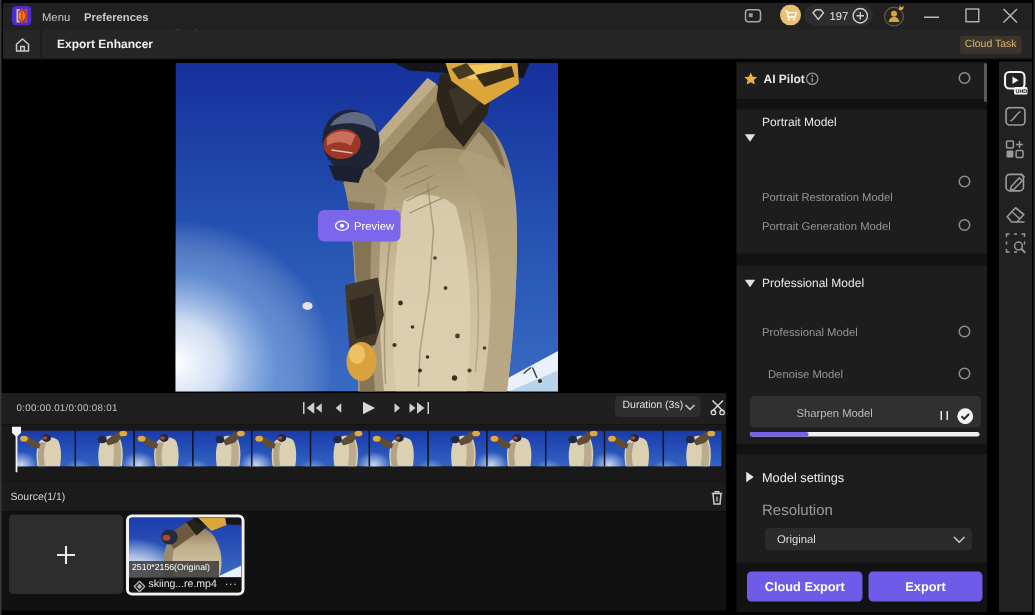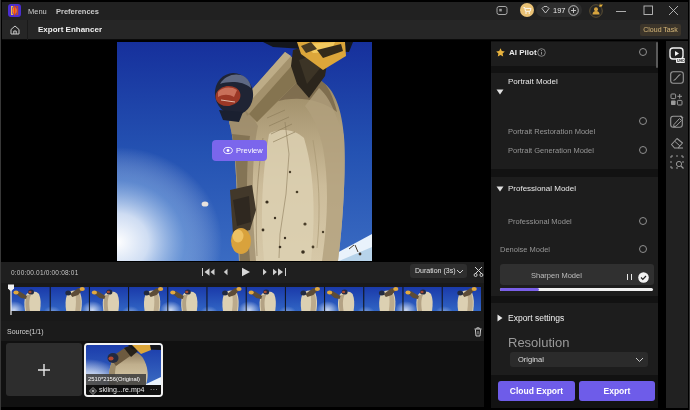--- a/index.html
+++ b/index.html
@@ -322,40 +322,40 @@
   <div class="abs" style="left:508px;top:146px;font-size:7.5px;color:#969696;">Portrait Generation Model</div>
   <div class="abs" style="left:639px;top:146px;width:8px;height:8px;border:1px solid #8f8f8f;border-radius:50%;"></div>
 
   <div class="abs" style="left:491px;top:177px;width:167px;height:119px;background:#1d1d1d;"></div>
   <svg class="abs" style="left:496px;top:186px;" width="8" height="6">
     <path d="M0.5 0.5 H7.5 L4 5.5 Z" fill="#e0e0e0"></path>
   </svg>
   <div class="abs" style="left:508px;top:184px;font-size:8px;color:#e8e8e8;">Professional Model</div>
   <div class="abs" style="left:508px;top:217px;font-size:7.5px;color:#969696;">Professional Model</div>
   <div class="abs" style="left:639px;top:217px;width:8px;height:8px;border:1px solid #8f8f8f;border-radius:50%;"></div>
-  <div class="abs" style="left:500px;top:245px;font-size:7.5px;color:#969696;">Denoise Model</div>
+  <div class="abs" style="left:512px;top:245px;font-size:7.5px;color:#969696;">Denoise Model</div>
   <div class="abs" style="left:639px;top:245px;width:8px;height:8px;border:1px solid #8f8f8f;border-radius:50%;"></div>
 
   <div class="abs" style="left:500px;top:264px;width:154px;height:21px;background:#303030;border-radius:3px;"></div>
   <div class="abs" style="left:511px;top:271px;font-size:7.5px;color:#bdbdbd;padding-left:20px;">Sharpen Model</div>
   <div class="abs" style="left:626.5px;top:273.5px;width:1.5px;height:6px;background:#e8e8e8;"></div>
   <div class="abs" style="left:630.5px;top:273.5px;width:1.5px;height:6px;background:#e8e8e8;"></div>
   <svg class="abs" style="left:638px;top:271.5px;" width="11" height="11">
     <circle cx="5.5" cy="5.5" r="5.3" fill="#f2f2f2"></circle>
     <path d="M3 5.5 L4.8 7.3 L8 4" fill="none" stroke="#222" stroke-width="1.2"></path>
   </svg>
   <div class="abs" style="left:500px;top:288px;width:153px;height:2.5px;background:#f0f0f0;border-radius:1.5px;"></div>
   <div class="abs" style="left:500px;top:288px;width:39px;height:2.5px;background:#7a5fe8;border-radius:1.5px;"></div>
 
   <div class="abs" style="left:491px;top:303px;width:167px;height:72px;background:#1d1d1d;"></div>
   <svg class="abs" style="left:497px;top:314px;" width="6" height="8">
     <path d="M0.5 0.5 V7.5 L5.5 4 Z" fill="#e8e8e8"></path>
   </svg>
-  <div class="abs" style="left:508px;top:313px;font-size:8.5px;color:#f0f0f0;">Export settings</div>
-  <div class="abs" style="left:508px;top:335px;font-size:13px;color:#9a9a9a;">Resolution</div>
+  <div class="abs" style="left:508px;top:313px;font-size:8.5px;color:#f0f0f0;">Model settings</div>
+  <div class="abs" style="left:508px;top:335px;font-size:10px;color:#9a9a9a;">Resolution</div>
   <div class="abs" style="left:510px;top:352px;width:138px;height:15px;background:#2b2b2b;border-radius:3px;"></div>
   <div class="abs" style="left:518px;top:355px;font-size:7.5px;color:#dddddd;text-align:right;">Original</div>
   <svg class="abs" style="left:635px;top:357px;" width="9" height="6">
     <path d="M1 1 L4.5 4.5 L8 1" fill="none" stroke="#cccccc" stroke-width="1"></path>
   </svg>
 
   <div class="abs" style="left:498px;top:381px;width:77px;height:20px;background:#6e5ce9;border-radius:3px;
        font-size:8.5px;font-weight:bold;color:#fff;text-align:center;line-height:20px;">Cloud Export</div>
   <div class="abs" style="left:579px;top:381px;width:76px;height:20px;background:#6e5ce9;border-radius:3px;
        font-size:8.5px;font-weight:bold;color:#fff;text-align:center;line-height:20px;">Export</div>

